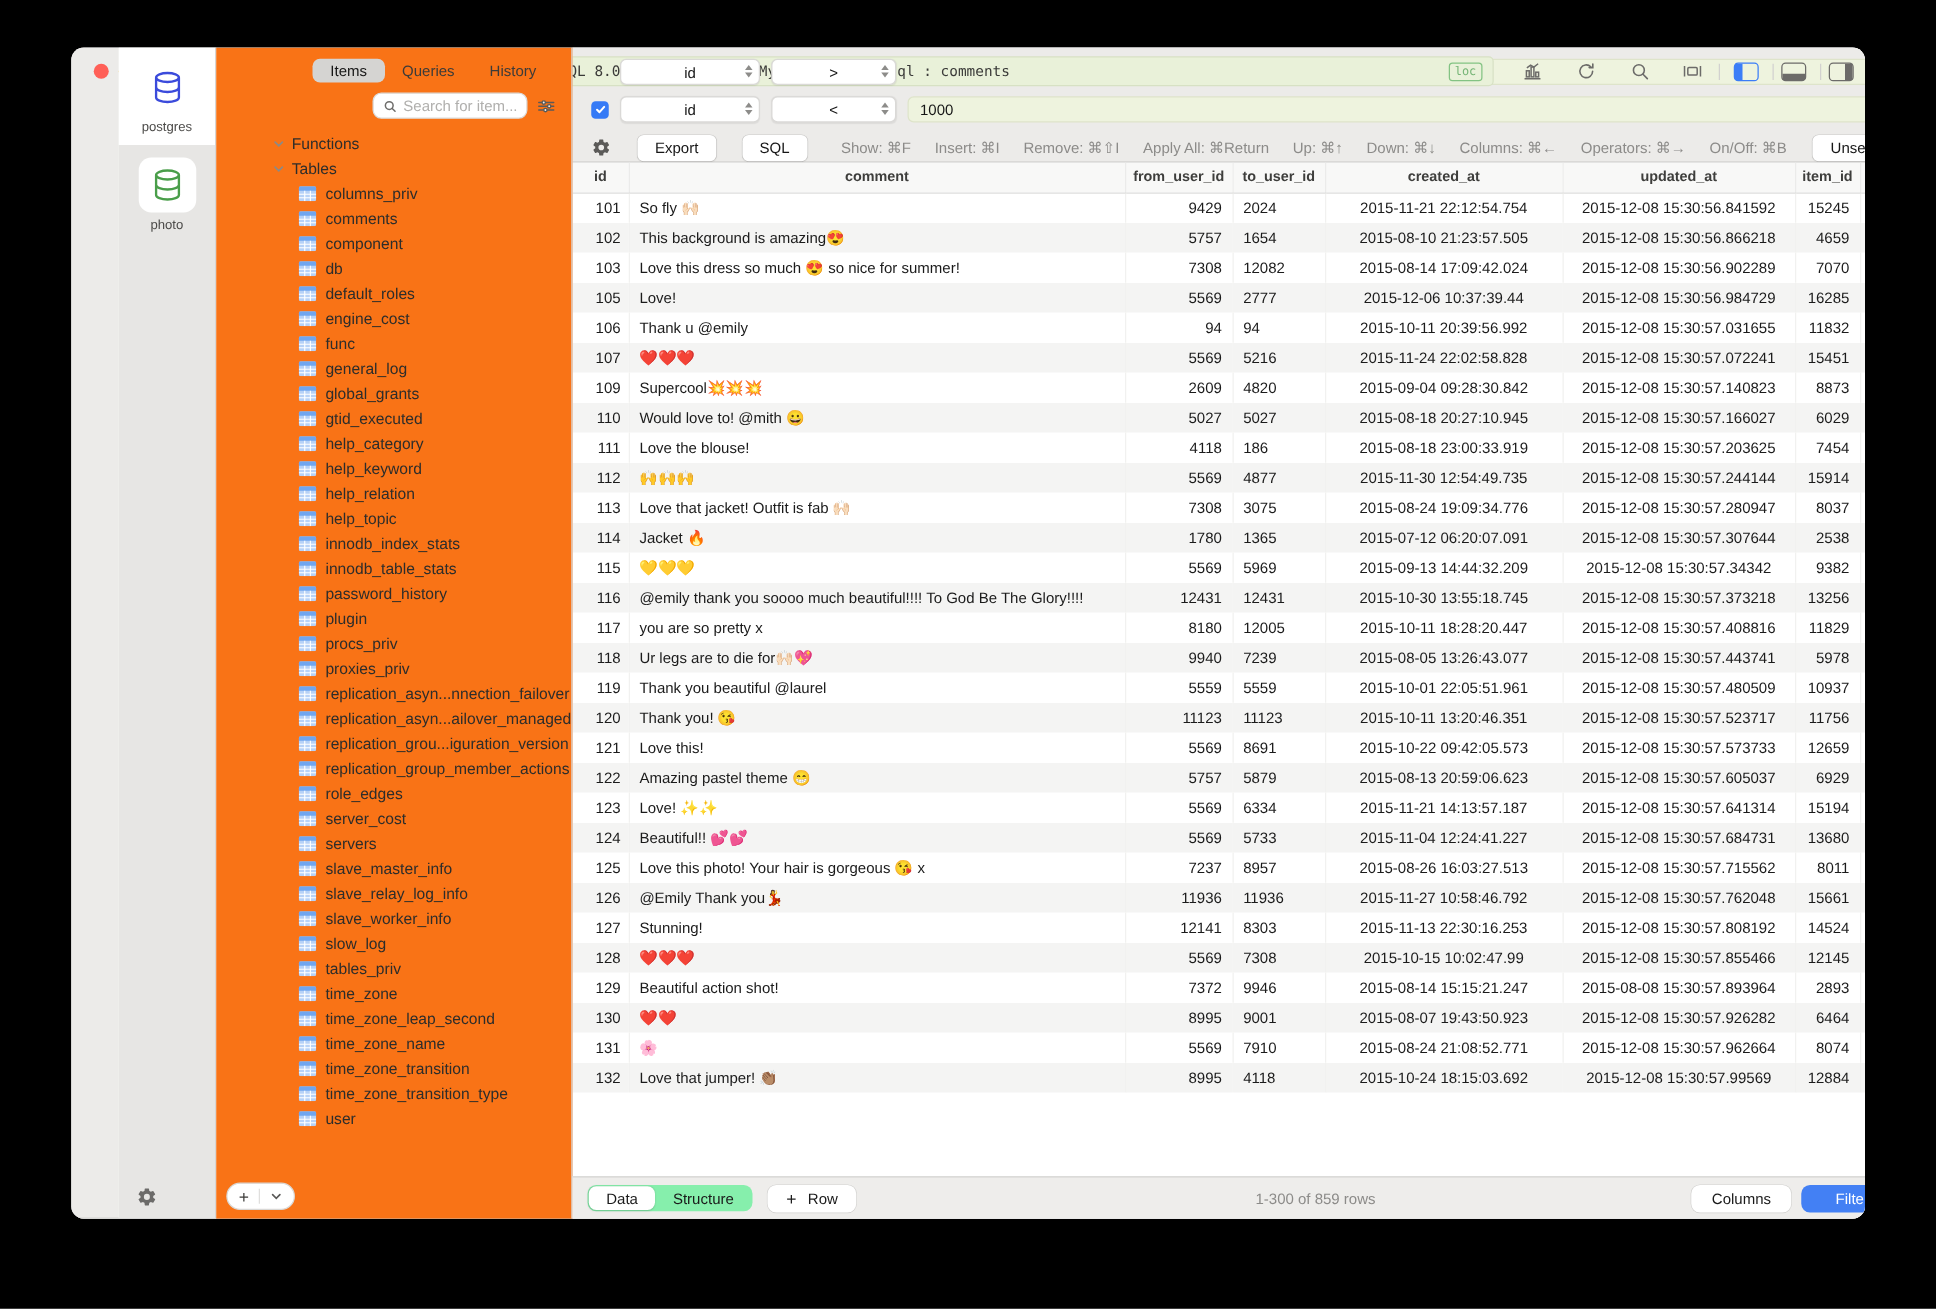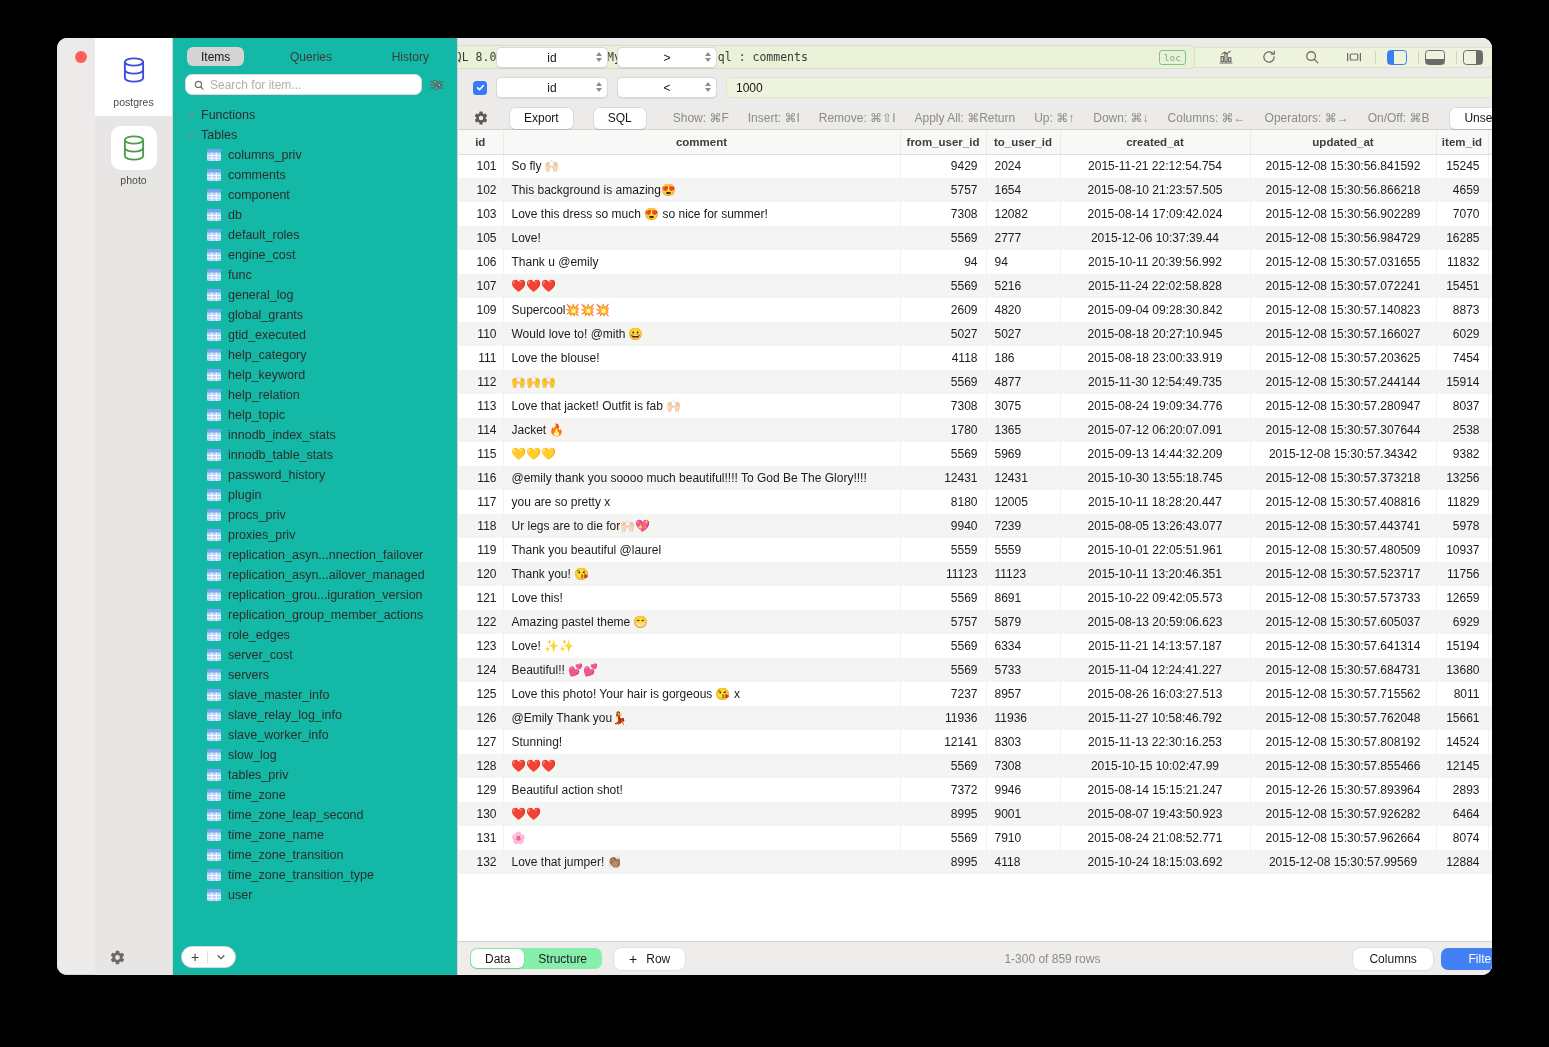--- a/index.html
+++ b/index.html
@@ -35,21 +35,21 @@
   .content { flex:1; display:flex; min-height:0; }
 
   .rail { flex:0 0 78px; background:#e7e6e4; border-right:1px solid #d6d5d3; position:relative; }
   .conn { padding:10px 0 8px; text-align:center; cursor:default; }
   .conn.selected { background:#fff; }
   .conn-card { width:46px; height:44px; margin:0 auto; border-radius:10px; display:flex; align-items:center; justify-content:center; }
   .conn:not(.selected) .conn-card { background:#fff; }
   .conn-label { font-size:10.5px; color:#4c4b49; margin-top:4px; }
   .rail-gear { position:absolute; left:14px; bottom:9px; width:17px; height:17px; color:#6c6b69; }
 
-  .sidebar { flex:0 0 285px; background:#14b8a6; border-right:1px solid #d6d5d3; display:flex; flex-direction:column; position:relative; }
+  .sidebar { flex:0 0 285px; background:#f97316; border-right:1px solid #d6d5d3; display:flex; flex-direction:column; position:relative;align-items:flex-end; }
   .side-tabs { display:flex; align-items:center; justify-content:space-between; padding:9px 14px 5px; }
   .side-tab { font-size:12px; color:#3c3b39; padding:2.5px 14px; border-radius:6px; cursor:default; }
   .side-tab.active { background:#d5d4d2; color:#161616; }
   .side-search-row { display:flex; align-items:center; gap:7px; padding:3px 12px 6px 12px; }
   .search-box { flex:1; height:21px; background:#fff; border:1px solid #dcdbd9; border-radius:7px;
     display:flex; align-items:center; gap:5px; padding:0 7px; }
   .search-box .ph { font-size:12px; color:#b0afad; }
   .sliders-icon { width:16px; height:16px; color:#5b5a58; flex:0 0 auto; }
   .tree { flex:1; overflow:hidden; padding:4px 0 0 13px; }
   .tree-section { height:20px; display:flex; align-items:center; gap:5px; font-size:12.5px; color:#2d2d2b; }
@@ -1099,21 +1099,21 @@
                 <td class="c5">2015-12-08 15:30:57.855466</td>
                 <td class="c6">12145</td>
                 <td class="c7"></td>
               </tr>
               <tr>
                 <td class="c0">129</td>
                 <td class="c1">Beautiful action shot!</td>
                 <td class="c2">7372</td>
                 <td class="c3">9946</td>
                 <td class="c4">2015-08-14 15:15:21.247</td>
-                <td class="c5">2015-12-26 15:30:57.893964</td>
+                <td class="c5">2015-08-08 15:30:57.893964</td>
                 <td class="c6">2893</td>
                 <td class="c7"></td>
               </tr>
               <tr>
                 <td class="c0">130</td>
                 <td class="c1">❤️❤️</td>
                 <td class="c2">8995</td>
                 <td class="c3">9001</td>
                 <td class="c4">2015-08-07 19:43:50.923</td>
                 <td class="c5">2015-12-08 15:30:57.926282</td>

